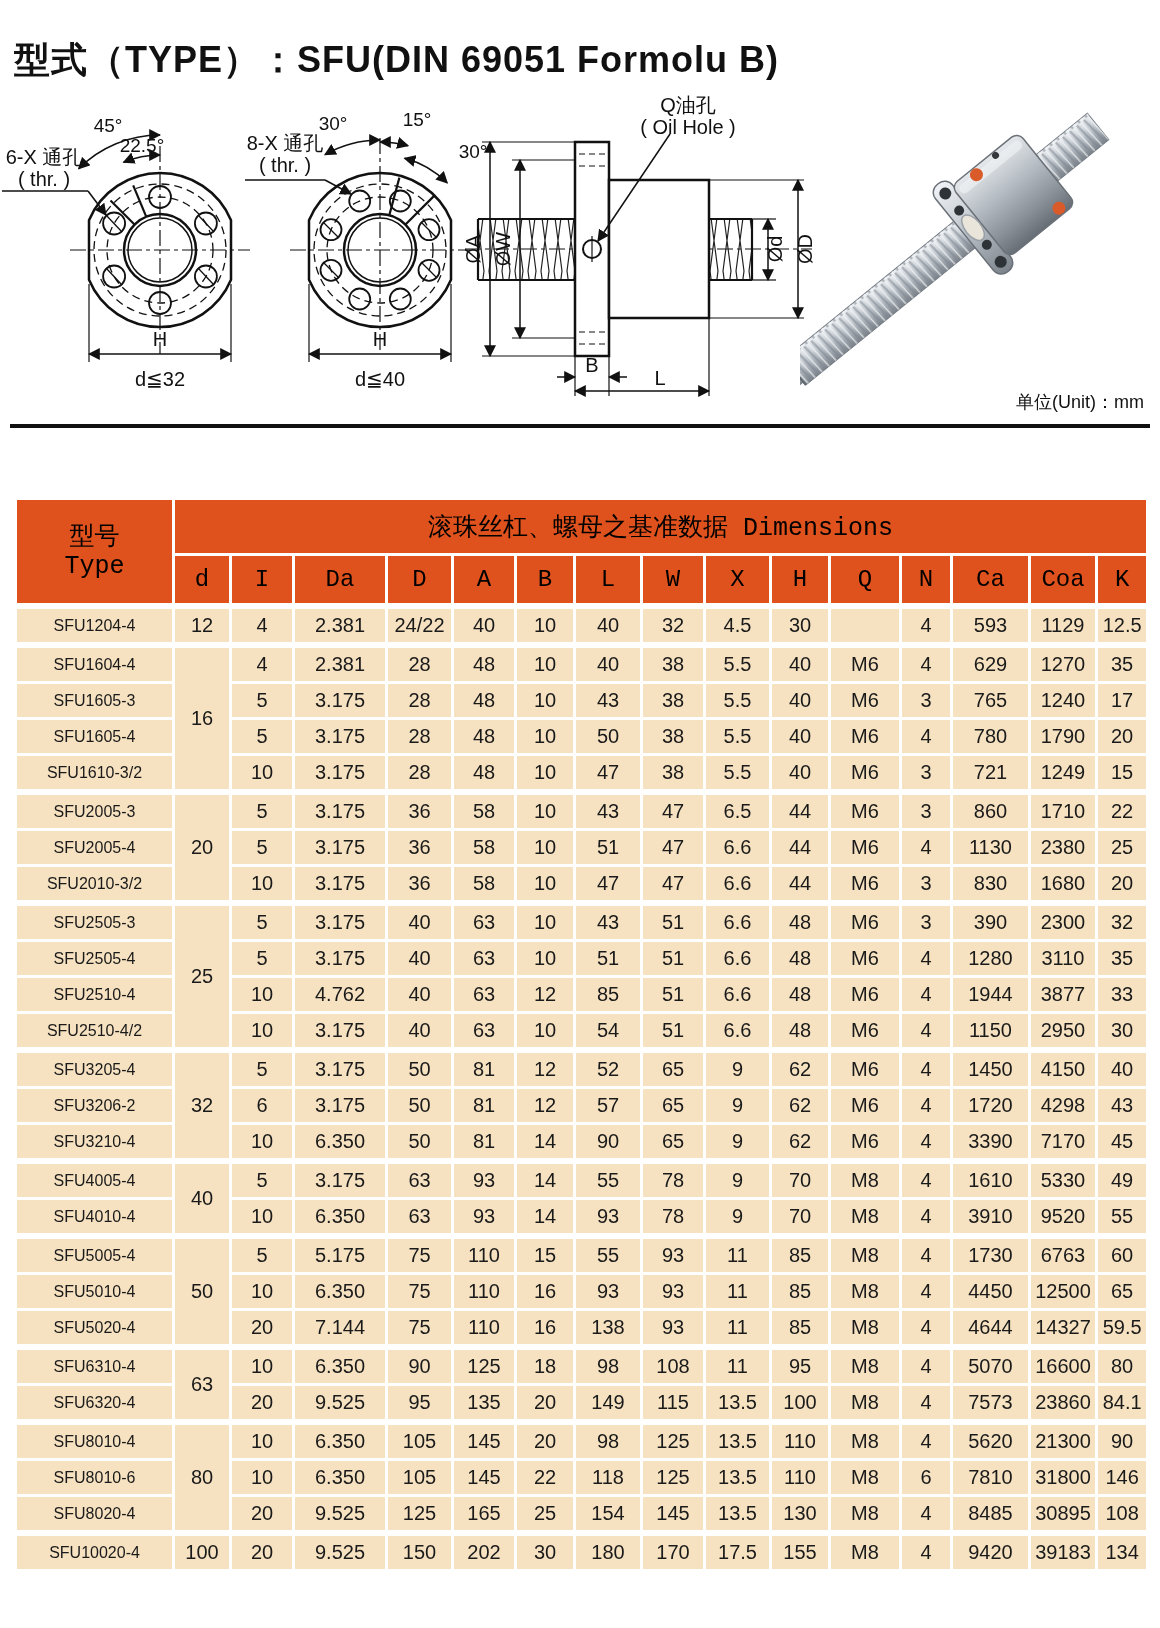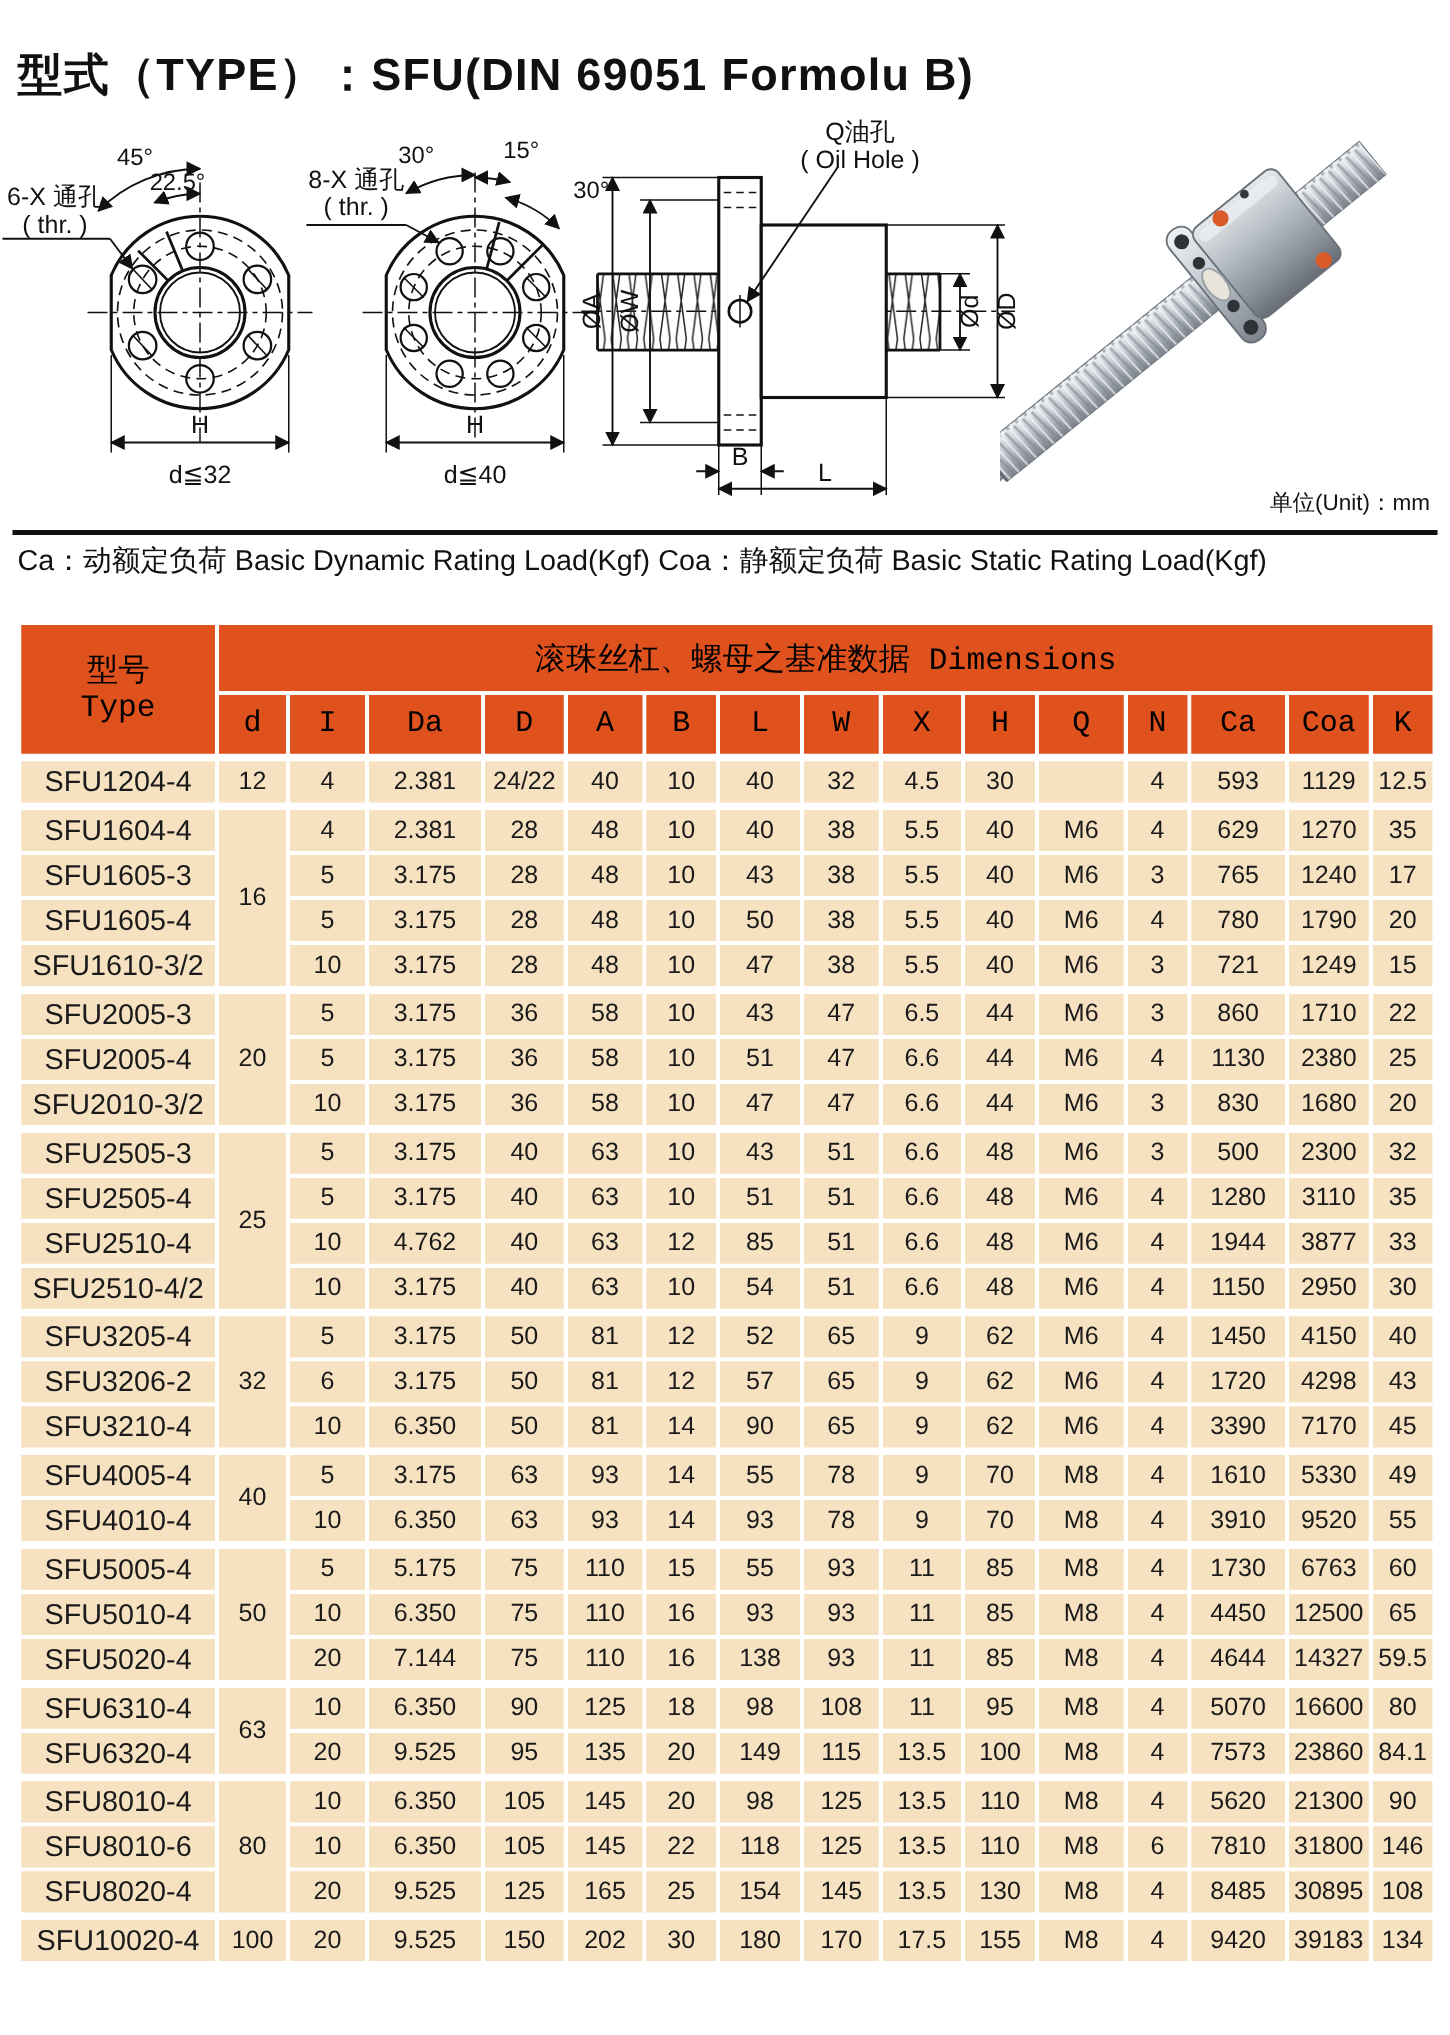--- a/index.html
+++ b/index.html
@@ -10,21 +10,21 @@
   .unit{position:absolute;top:390px;right:16px;font-size:18px;white-space:nowrap;}
   .divider{position:absolute;top:424px;left:10px;width:1140px;height:4px;background:#111;}
   .legend{position:absolute;top:433px;left:14px;width:1140px;font-size:23px;line-height:30px;white-space:nowrap;}
   table{position:absolute;top:497px;left:14px;width:1132px;border-collapse:collapse;table-layout:fixed;}
   th,td{border:3px solid #fff;padding:0;text-align:center;vertical-align:middle;overflow:hidden;}
   thead th{background:#e0521d;color:#000000;font-weight:normal;font-family:Liberation Mono, monospace;}
   th.band{height:53px;font-size:25px;}
   th.corner{font-size:25px;line-height:29px;}
   tr.cols th{height:47px;font-size:24px;}
   tbody td{background:#f6e2c1;font-size:20px;height:33px;color:#1a1a1a;}
-  tbody td.type-cell{font-size:23px;}
+  tbody td.type-cell{font-size:16px;}
   tbody tr.group-start td{border-top-width:6px;}
   svg text{font-family:"Liberation Sans","DejaVu Sans",sans-serif;fill:#111;}
 </style>
 </head>
 <body>
 
 <div class="title">型式（TYPE）：SFU(DIN 69051 Formolu B)</div>
 
 <div class="drawings">
 
@@ -212,21 +212,20 @@
       <circle cx="250" cy="213" r="6.5" fill="#d95b2a"></circle>
       <circle cx="234" cy="132" r="3.5" fill="#33383d"></circle>
     </g>
   </svg>
 </div>
 
 <div class="unit">单位(Unit)：mm</div>
 <div class="divider"></div>
 
 <div class="legend">
-  <div>Ca：动额定负荷 Basic Dynamic Rating Load(Kgf)  Coa：静额定负荷 Basic Static Rating Load(Kgf)</div>
 </div>
 
 <table>
   <colgroup>
       <col style="width: 158px;">
       <col style="width: 57px;">
       <col style="width: 63px;">
       <col style="width: 93px;">
       <col style="width: 66px;">
       <col style="width: 63px;">
@@ -414,21 +413,21 @@
         <td>3.175</td>
         <td>40</td>
         <td>63</td>
         <td>10</td>
         <td>43</td>
         <td>51</td>
         <td>6.6</td>
         <td>48</td>
         <td>M6</td>
         <td>3</td>
-        <td>500</td>
+        <td>390</td>
         <td>2300</td>
         <td>32</td>
       </tr>
       <tr>
         <td class="type-cell">SFU2505-4</td>
         <td>5</td>
         <td>3.175</td>
         <td>40</td>
         <td>63</td>
         <td>10</td>

